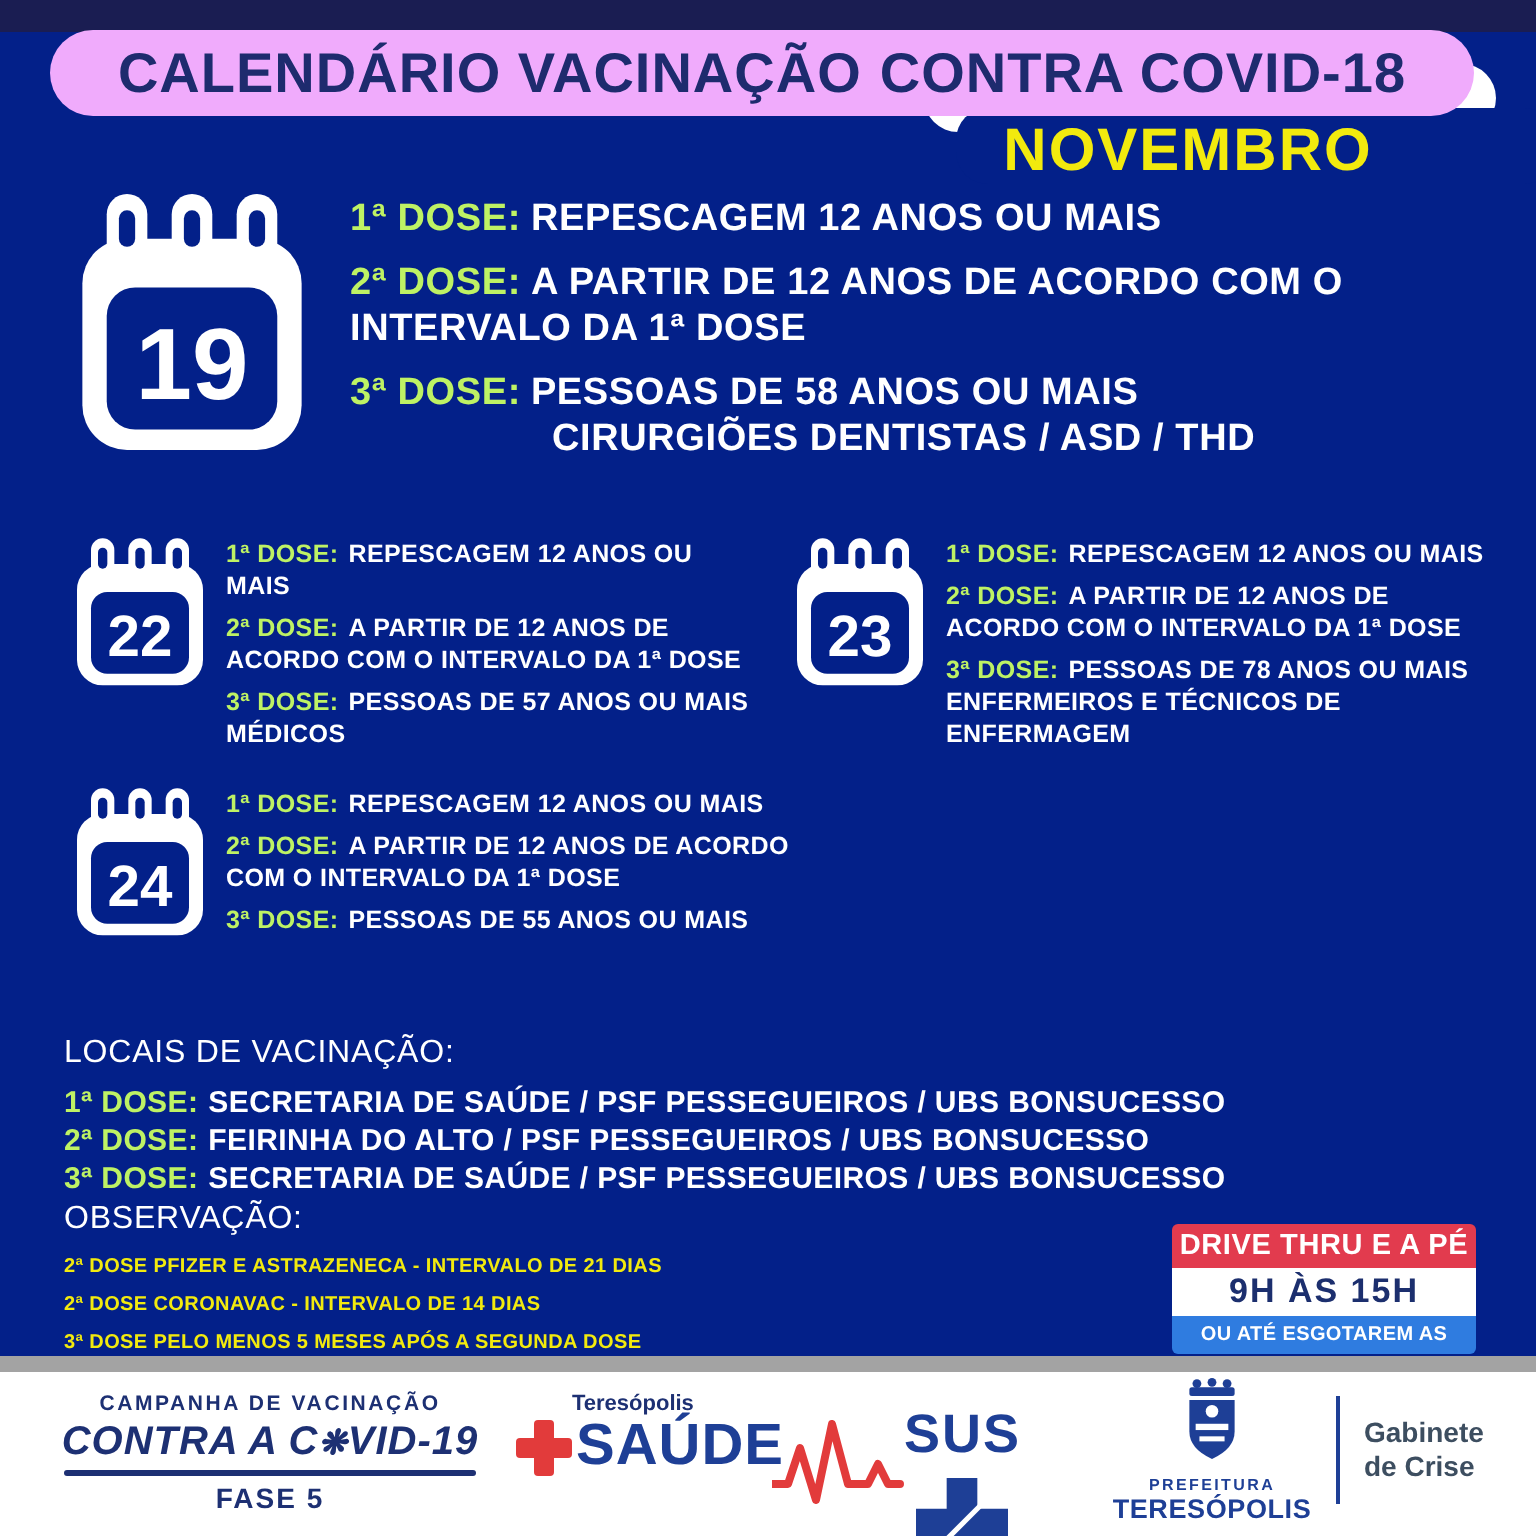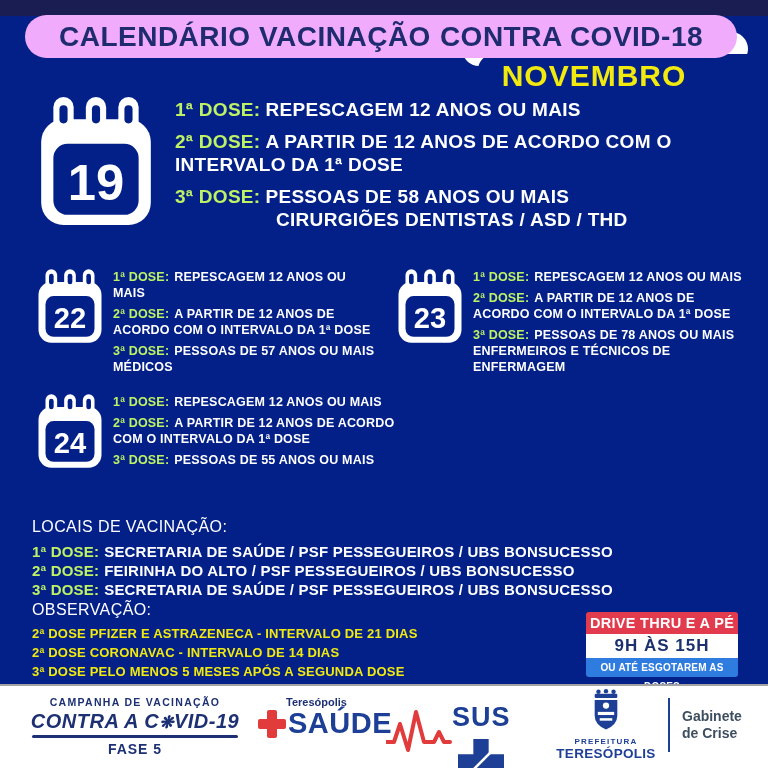--- a/index.html
+++ b/index.html
@@ -34,30 +34,30 @@
   .day-sm .day-text { left:78px; top:1px; }
   .day-sm .dose { font-size:12.5px; line-height:16px; font-weight:600; letter-spacing:.2px; margin-bottom:5px; }
   .lbl { color:#bef264; font-weight:700; margin-right:5px; }
   .dose b { font-weight:800; }
   .day-lg .l2 { margin-left:101px; }
 
   
   .section { position:absolute; left:32px; color:#fff; }
   .sec-head { font-size:16px; font-weight:400; letter-spacing:.4px; margin-bottom:6px; }
   .loc-line { font-size:15px; font-weight:700; line-height:19px; letter-spacing:.2px; }
-  .obs-line { font-size:13px; font-weight:800; line-height:17px; color:#f2ea0e; letter-spacing:.2px; margin-bottom:2px; }
+  .obs-line { font-size:10px; font-weight:800; line-height:17px; color:#f2ea0e; letter-spacing:.2px; margin-bottom:2px; }
 
   
   .badge { position:absolute; left:586px; top:612px; width:152px; text-align:center; }
   .badge-red  { background:#e23b4e; color:#fff; font-size:14.5px; font-weight:800; height:22px; line-height:22px; border-radius:3px 3px 0 0; letter-spacing:.3px; }
   .badge-white{ background:#fff; color:#1c2f6e; font-size:17px; font-weight:800; height:24px; line-height:24px; letter-spacing:1px; }
   .badge-blue { background:#2f7ce0; color:#fff; font-size:10px; font-weight:700; height:19px; line-height:19px; border-radius:0 0 3px 3px; letter-spacing:.2px; }
 
   
-  .footer { position:absolute; left:0; bottom:0; width:768px; height:82px; background:#fff; border-top:2px solid #a3a3a3; }
+  .footer { position:absolute; left:0; bottom:0; width:768px; height:82px; background:#fff; border-top:8px solid #a3a3a3; }
   .campaign { position:absolute; left:28px; top:10px; width:214px; text-align:center; color:#1d3073; }
   .campaign .c1 { font-size:10.5px; font-weight:700; letter-spacing:1.3px; }
   .campaign .c2 { font-size:20px; font-weight:800; letter-spacing:.5px; margin-top:2px; white-space:nowrap;font-style:italic; }
   .campaign .virus { font-size:17px; }
   .campaign .rule { height:3px; background:#1d3073; margin:2px 4px 3px; border-radius:2px; }
   .campaign .c3 { font-size:14px; font-weight:800; letter-spacing:1px; }
   .saude { position:absolute; left:258px; top:8px; width:200px; height:62px; }
   .saude-cross { position:absolute; left:0; top:16px; }
   .saude-city { position:absolute; left:28px; top:2px; font-size:11px; font-weight:800; color:#1d3073; }
   .saude-name { position:absolute; left:30px; top:13px; font-size:29px; font-weight:800; color:#1e3f96; letter-spacing:.5px; }

